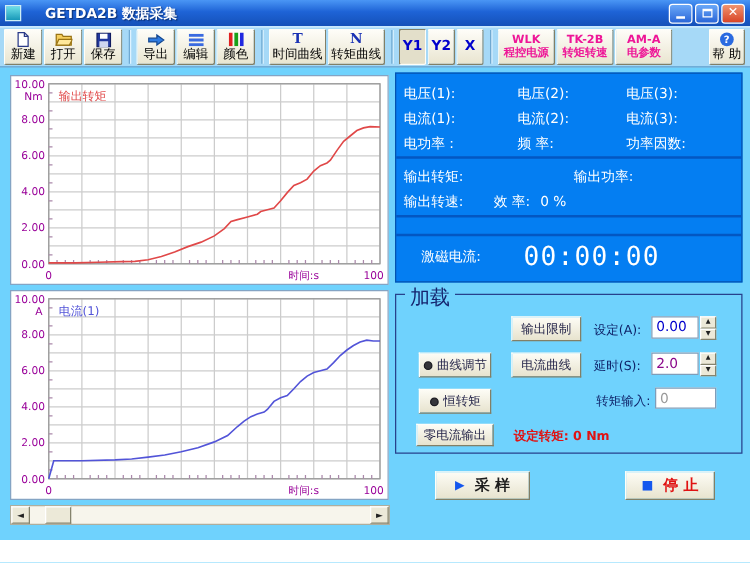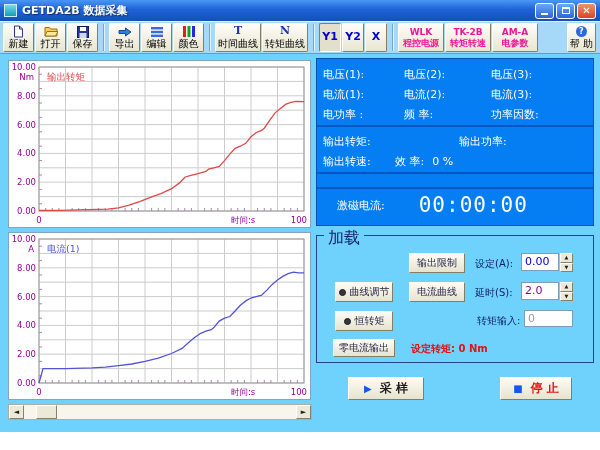--- a/index.html
+++ b/index.html
@@ -4,21 +4,21 @@
 <style>
   * { box-sizing: border-box; }
   body { margin:0; background:#ffffff; font-family:"DejaVu Sans","Liberation Sans",sans-serif; }
   #window { position:relative; width:600px; height:432px; background:#6fd2fd; overflow:hidden; }
 
   
   .titlebar { position:absolute; left:0; top:0; width:600px; height:21px;
     background:linear-gradient(#4a96f5,#1e63d6 45%,#1450b8);
     display:flex; align-items:center; padding:0 4px; }
   .app-icon { width:13px; height:13px; background:linear-gradient(#6fe0e8,#1898b8); border:1px solid #cdeff5; }
-  .titlebar .ttl { color:#fff; font-weight:bold; font-size:11px; margin-left:5px; flex:1;
+  .titlebar .ttl { color:#fff; font-weight:bold; font-size:11px; margin-left:19px; flex:1;
     text-shadow:1px 1px 1px rgba(0,20,60,.6); white-space:nowrap; }
   .winbtn { width:19px; height:16px; border-radius:3px; margin-left:2px; border:1px solid #fff;
     display:flex; align-items:center; justify-content:center; color:#fff; font-size:9px; line-height:1; }
   .winbtn.minb,.winbtn.maxb { background:linear-gradient(#6aa8f8,#2a66d8); }
   .winbtn.closeb { background:linear-gradient(#f0936f,#d84426); font-size:10px; }
   .min-glyph { display:block; width:7px; height:2px; background:#fff; margin-top:7px; }
   .max-glyph { display:block; width:8px; height:7px; border:1px solid #fff; border-top-width:2px; }
 
   
   .toolbar { position:absolute; left:0; top:21px; width:600px; height:33px; background:#a6d9f7;
@@ -53,21 +53,21 @@
     display:flex; align-items:center; justify-content:center; }
   .sb-left { left:0; } .sb-right { right:0; }
   .sb-thumb { position:absolute; left:27px; top:0; width:21px; height:14px; background:#ece9d8;
     border:1px solid; border-color:#fff #85836d #85836d #fff; }
 
   
   .bluepanel { position:absolute; left:316px; top:4px; width:278px; height:168px;
     background:#047ef2; border:1px solid #0353b0; color:#fff; font-size:11px; }
   .bp-sec1 { height:68px; border-bottom:2px solid #0357c2; padding-top:5px; }
   .bp-row { height:20px; display:flex; padding-left:6px; align-items:center; }
-  .bp-c1 { width:81px; } .bp-c2 { width:87px; } .bp-c3 { flex:1; }
+  .bp-c1 { width:91px; } .bp-c2 { width:87px; } .bp-c3 { flex:1; }
   .bp-sec2 { height:47px; border-bottom:2px solid #0357c2; padding-top:4px; }
   .bp-ca { width:136px; } .bp-cb { width:72px; }
   .bp-gap { height:15px; border-bottom:2px solid #0357c2; }
   .bp-sec3 { height:32px; display:flex; align-items:center; padding-left:20px; }
   .timer-value { font-family:"DejaVu Sans Mono","Liberation Mono",monospace; font-size:21px;
     margin-left:34px; letter-spacing:1px; }
 
   
   .loadbox { position:absolute; left:316px; top:181px; width:278px; height:128px;
     border:1px solid #27418d; }

